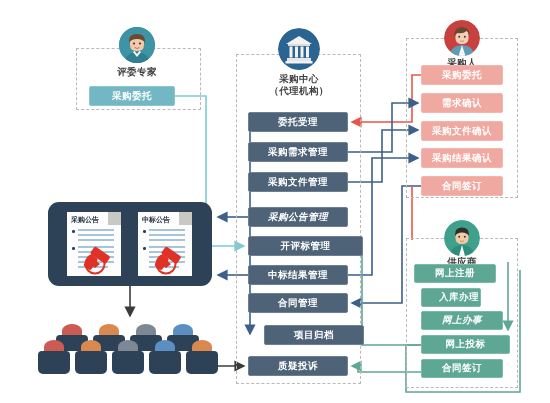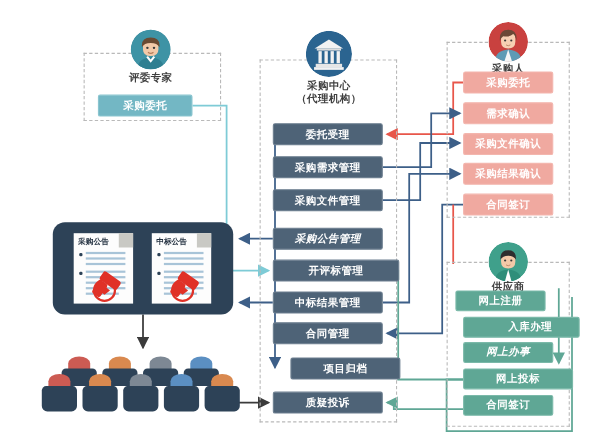--- a/index.html
+++ b/index.html
@@ -215,23 +215,23 @@
       <circle cx="15.2" cy="16.8" r="1" fill="#3a3a3a"></circle>
       <circle cx="20.8" cy="16.8" r="1" fill="#3a3a3a"></circle>
       <path d="M16 20.8 q2 1.6 4 0" stroke="#c08f6e" stroke-width=".9" fill="none"></path>
       <path d="M6 36 q0 -10 12 -11 q12 1 12 11z" fill="#2f8e7a"></path>
       <path d="M18 25 l-3 11 h6z" fill="#ffffff"></path>
     </svg>
   </div>
   <div class="role-label" style="left:424px;top:256px;width:76px;">供应商</div>
 
   <div class="box teal" style="left:414px;top:264px;width:82px;height:19px;">网上注册</div>
-  <div class="box teal" style="left:421px;top:288px;width:106px;height:19px;padding-left:16px;">入库办理</div>
+  <div class="box teal" style="left:421px;top:288px;width:60px;height:19px;padding-left:16px;">入库办理</div>
   <div class="box teal" style="left:421px;top:311px;width:82px;height:19px;font-style:italic;">网上办事</div>
-  <div class="box teal" style="left:421px;top:335px;width:100px;height:19px;">网上投标</div>
+  <div class="box teal" style="left:421px;top:335px;width:89px;height:19px;">网上投标</div>
   <div class="box teal" style="left:421px;top:359px;width:82px;height:19px;">合同签订</div>
 
   <div class="panel" style="left:48px;top:202px;width:164px;height:84px;">
     <div class="doc" style="left:19px;top:10px;width:54px;height:64px;">
       <div class="fold"></div>
       <div class="tag">采购公告</div>
       <div class="bullet" style="left:5px;top:18px;"></div>
       <div class="ln" style="left:11px;top:17px;width:36px;"></div>
       <div class="ln" style="left:11px;top:22px;width:36px;"></div>
       <div class="ln" style="left:11px;top:27px;width:36px;"></div>

